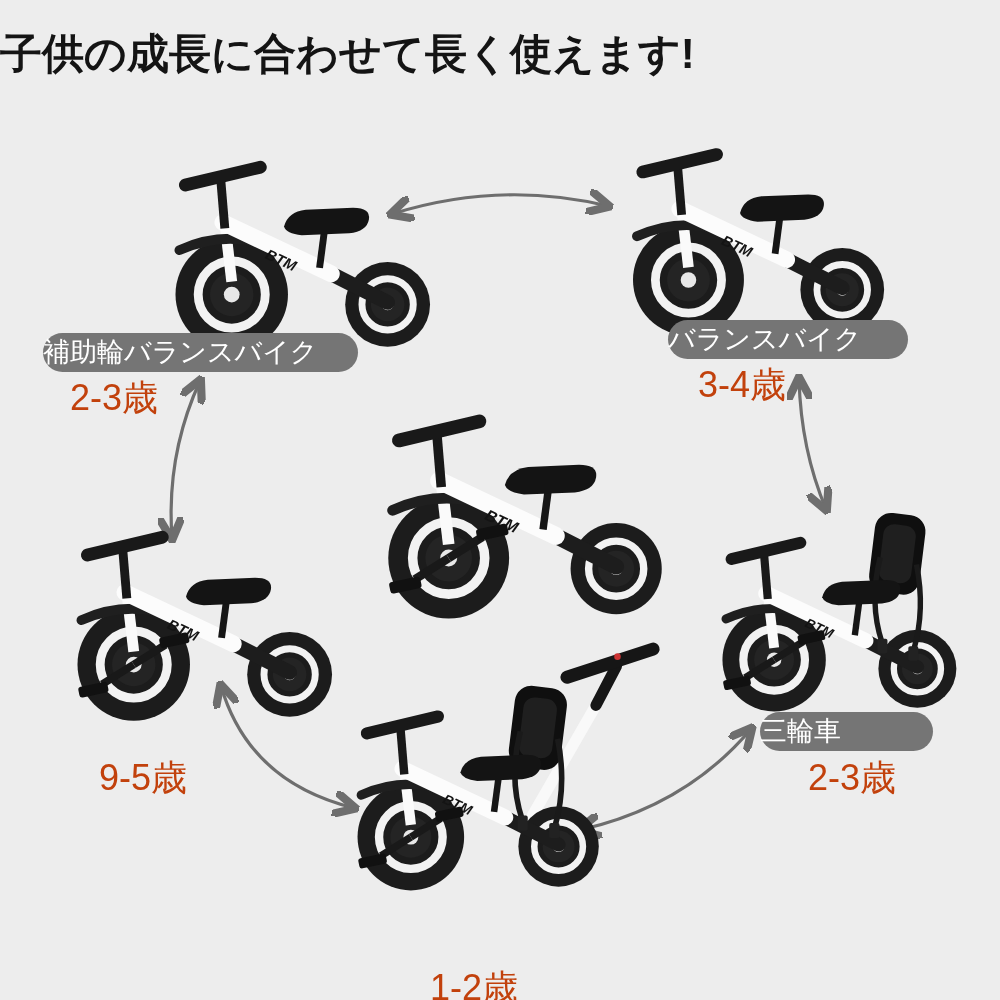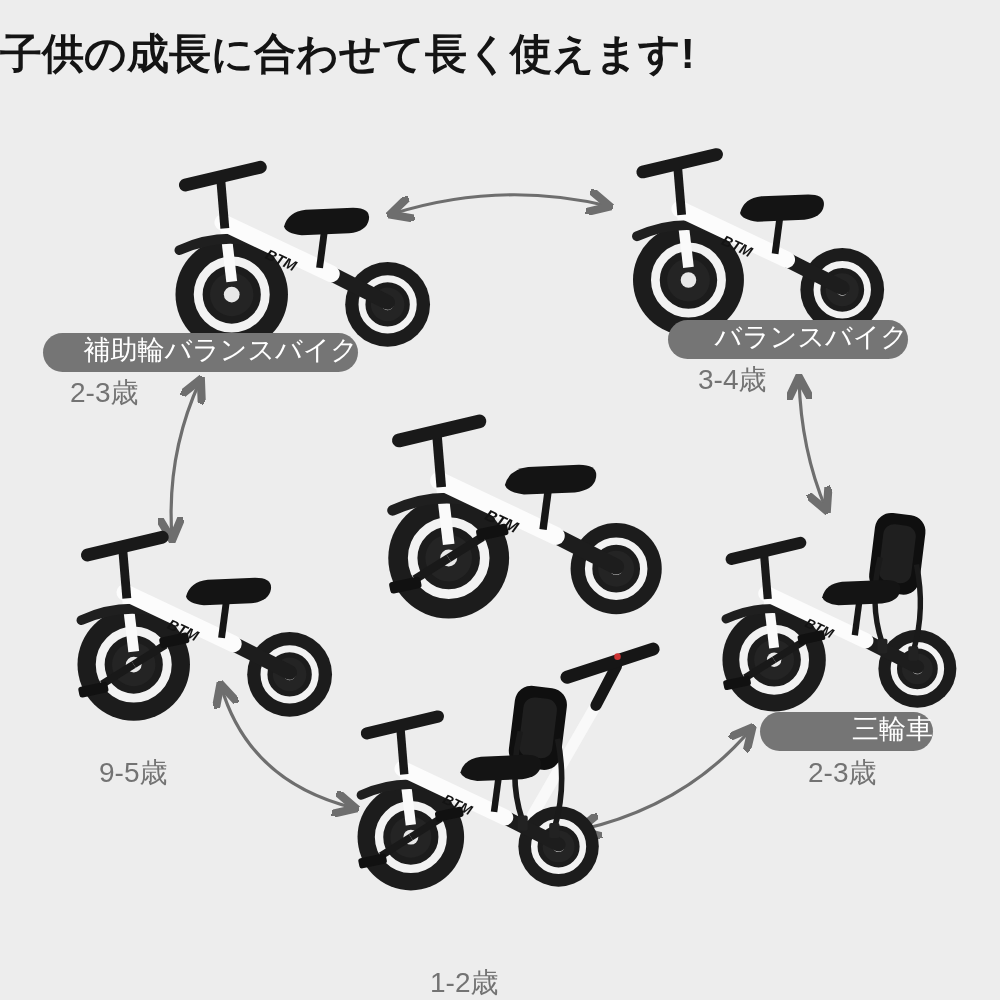--- a/index.html
+++ b/index.html
@@ -8,24 +8,24 @@
     position:relative;width:1000px;height:1000px;background:#ededed;overflow:hidden;
   }
   .page-title{
     position:absolute;left:0;top:26px;width:1000px;
     font-size:42px;font-weight:bold;color:#141414;letter-spacing:0px;margin:0;
   }
   .bike{position:absolute;}
   .bike svg{display:block;width:100%;height:auto;}
   .pill{
     position:absolute;background:#757575;color:#fff;border-radius:20px;
-    font-size:27px;height:39px;line-height:39px;text-align:right;white-space:nowrap;font-family:Liberation Mono, monospace;
+    font-size:27px;height:39px;line-height:39px;text-align:left;white-space:nowrap;
   }
   .age{
-    position:absolute;color:#737373;font-size:28px;white-space:nowrap;
+    position:absolute;color:#c2410c;font-size:36px;white-space:nowrap;
   }
   .arrow-layer{position:absolute;left:0;top:0;width:1000px;height:1000px;pointer-events:none;}
   .arrow-layer path{fill:none;stroke:#6e6e6e;stroke-width:3.2;stroke-linecap:round;}
 </style>
 </head>
 <body>
 
 <div class="stage-canvas">
 
   <h1 class="page-title">子供の成長に合わせて長く使えます!</h1>

